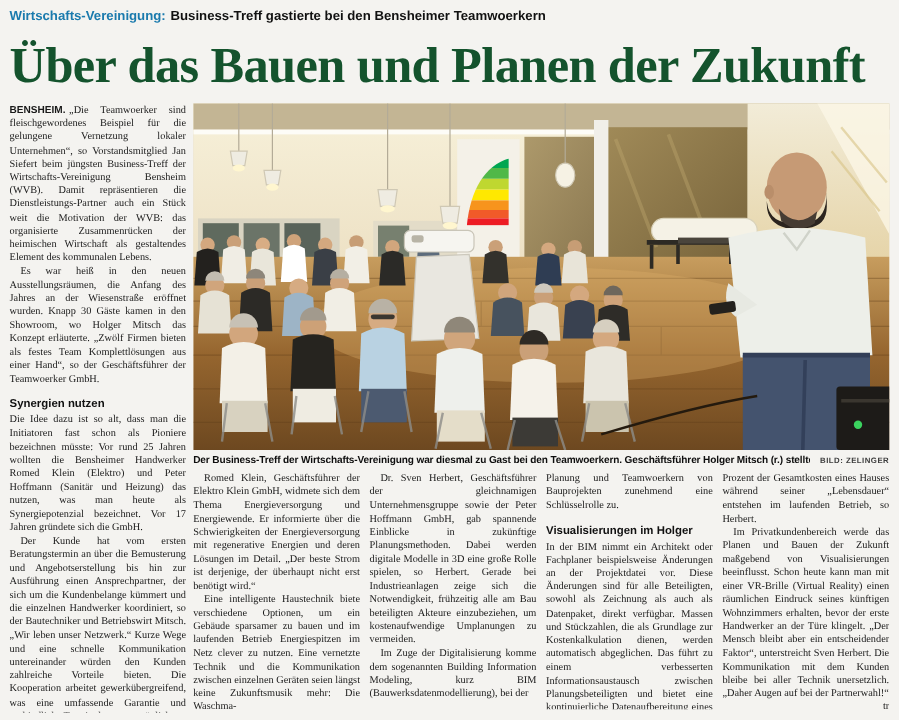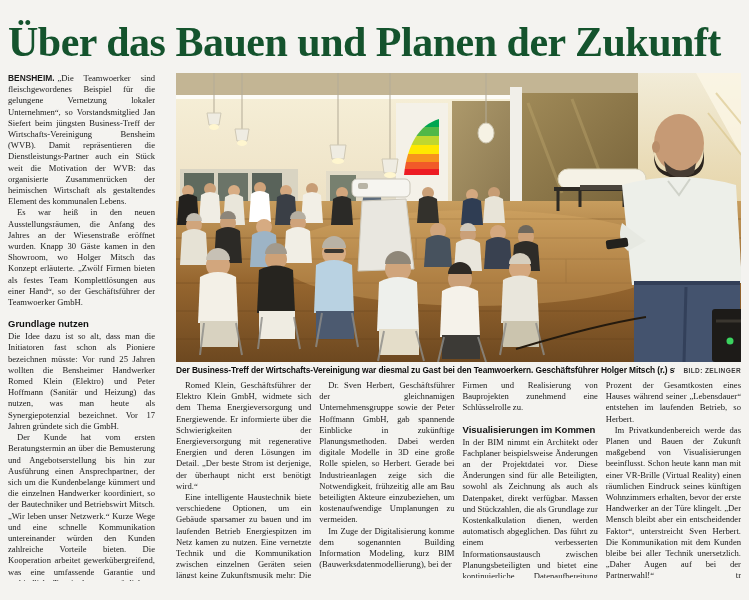--- a/index.html
+++ b/index.html
@@ -7,21 +7,21 @@
        font-family:"Liberation Serif",serif;color:#191919;-webkit-font-smoothing:antialiased}
   .page{padding:8px 8px 0 8px}
 
   
   .kicker{font:bold 11px/13px "Liberation Sans",sans-serif;color:#111;margin-bottom:3px;white-space:nowrap}
   .kicker .tag{color:#1a7aad;padding-right:4px}
   .headline{font:bold 42px/44px "Liberation Serif",serif;color:#14532d;letter-spacing:-.5px;
             margin:12px 0 9px 0;white-space:nowrap;overflow:hidden}
 
   
-  .content{display:flex;gap:21px}
+  .content{display:flex;gap:6px}
   .left-col{width:147px;flex:none;height:508px;overflow:hidden}
   .right{flex:1;min-width:0}
 
   
   .bt p{margin:0;font-size:8.6px;line-height:11.2px;text-align:justify;hyphens:auto;overflow-wrap:break-word}
   .bt p.ind{text-indent:9px}
   .lead{font:bold 8.4px "Liberation Sans",sans-serif;padding-right:3px}
   h3.subhead{font:bold 9.5px/11px "Liberation Sans",sans-serif;color:#111;margin:10px 0 2px 0}
   .byline{float:right;padding-left:6px}
 
@@ -34,29 +34,32 @@
 
   
   .bottom{display:flex;gap:8px;height:198px;overflow:hidden}
   .bcol{flex:1;min-width:0}
 </style>
 </head>
 <body>
 
 <div class="page">
 
+  <div class="kicker">
+    <span class="tag">Wirtschafts-Vereinigung:</span><span>Business-Treff gastierte bei den Bensheimer Teamwoerkern</span>
+  </div>
 
   <h1 class="headline">Über das Bauen und Planen der Zukunft</h1>
 
   <div class="content">
 
     <div class="left-col bt">
       <p><b class="lead">BENSHEIM.</b><span>„Die Teamwoerker sind fleischgewordenes Beispiel für die gelungene Vernetzung lokaler Unternehmen“, so Vorstandsmitglied Jan Siefert beim jüngsten Business-Treff der Wirtschafts-Vereinigung Bensheim (WVB). Damit repräsentieren die Dienstleistungs-Partner auch ein Stück weit die Motivation der WVB: das organisierte Zusammenrücken der heimischen Wirtschaft als gestaltendes Element des kommunalen Lebens.</span></p>
       <p class="ind">Es war heiß in den neuen Ausstellungsräumen, die Anfang des Jahres an der Wiesenstraße eröffnet wurden. Knapp 30 Gäste kamen in den Showroom, wo Holger Mitsch das Konzept erläuterte. „Zwölf Firmen bieten als festes Team Komplettlösungen aus einer Hand“, so der Geschäftsführer der Teamwoerker GmbH.</p>
-      <h3 class="subhead">Grundlage nutzen</h3>
+      <h3 class="subhead">Synergien nutzen</h3>
       <p>Die Idee dazu ist so alt, dass man die Initiatoren fast schon als Pioniere bezeichnen müsste: Vor rund 25 Jahren wollten die Bensheimer Handwerker Romed Klein (Elektro) und Peter Hoffmann (Sanitär und Heizung) das nutzen, was man heute als Synergiepotenzial bezeichnet. Vor 17 Jahren gründete sich die GmbH.</p>
       <p class="ind">Der Kunde hat vom ersten Beratungstermin an über die Bemusterung und Angebotserstellung bis hin zur Ausführung einen Ansprechpartner, der sich um die Kundenbelange kümmert und die einzelnen Handwerker koordiniert, so der Bautechniker und Betriebswirt Mitsch. „Wir leben unser Netzwerk.“ Kurze Wege und eine schnelle Kommunikation untereinander würden den Kunden zahlreiche Vorteile bieten. Die Kooperation arbeitet gewerkübergreifend, was eine umfassende Garantie und verbindliche Terminplanung ermögliche.</p>
     </div>
 
     <div class="right">
 
       <div class="photo">
         <svg width="586" height="289" viewBox="0 0 586 289">
           <defs>
             <linearGradient id="wall" x1="0" y1="0" x2="0" y2="1">
@@ -317,29 +320,29 @@
       </div>
 
       <div class="caption-row">
         <span class="caption">Der Business-Treff der Wirtschafts-Vereinigung war diesmal zu Gast bei den Teamwoerkern. Geschäftsführer Holger Mitsch (r.) stellte die GmbH vor.</span>
         <span class="credit">BILD: ZELINGER</span>
       </div>
 
       <div class="bottom bt">
         <div class="bcol">
           <p class="ind">Romed Klein, Geschäftsführer der Elektro Klein GmbH, widmete sich dem Thema Energieversorgung und Energiewende. Er informierte über die Schwierigkeiten der Energieversorgung mit regenerative Energien und deren Lösungen im Detail. „Der beste Strom ist derjenige, der überhaupt nicht erst benötigt wird.“</p>
-          <p class="ind">Eine intelligente Haustechnik biete verschiedene Optionen, um ein Gebäude sparsamer zu bauen und im laufenden Betrieb Energiespitzen im Netz kamen zu nutzen. Eine vernetzte Technik und die Kommunikation zwischen einzelnen Geräten seien längst keine Zukunftsmusik mehr: Die Waschma-</p>
+          <p class="ind">Eine intelligente Haustechnik biete verschiedene Optionen, um ein Gebäude sparsamer zu bauen und im laufenden Betrieb Energiespitzen im Netz clever zu nutzen. Eine vernetzte Technik und die Kommunikation zwischen einzelnen Geräten seien längst keine Zukunftsmusik mehr: Die Waschma-</p>
         </div>
         <div class="bcol">
           <p class="ind">Dr. Sven Herbert, Geschäftsführer der gleichnamigen Unternehmensgruppe sowie der Peter Hoffmann GmbH, gab spannende Einblicke in zukünftige Planungsmethoden. Dabei werden digitale Modelle in 3D eine große Rolle spielen, so Herbert. Gerade bei Industrieanlagen zeige sich die Notwendigkeit, frühzeitig alle am Bau beteiligten Akteure einzubeziehen, um kostenaufwendige Umplanungen zu vermeiden.</p>
           <p class="ind">Im Zuge der Digitalisierung komme dem sogenannten Building Information Modeling, kurz BIM (Bauwerksdatenmodellierung), bei der</p>
         </div>
         <div class="bcol">
-          <p>Firmen und Realisierung von Bauprojekten zunehmend eine Schlüsselrolle zu.</p>
-          <h3 class="subhead">Visualisierungen im Kommen</h3>
+          <p>Planung und Teamwoerkern von Bauprojekten zunehmend eine Schlüsselrolle zu.</p>
+          <h3 class="subhead">Visualisierungen im Holger</h3>
           <p>In der BIM nimmt ein Architekt oder Fachplaner beispielsweise Änderungen an der Projektdatei vor. Diese Änderungen sind für alle Beteiligten, sowohl als Zeichnung als auch als Datenpaket, direkt verfügbar. Massen und Stückzahlen, die als Grundlage zur Kostenkalkulation dienen, werden automatisch abgeglichen. Das führt zu einem verbesserten Informationsaustausch zwischen Planungsbeteiligten und bietet eine kontinuierliche Datenaufbereitung eines Gebäudes. Etwa 80</p>
         </div>
         <div class="bcol">
           <p>Prozent der Gesamtkosten eines Hauses während seiner „Lebensdauer“ entstehen im laufenden Betrieb, so Herbert.</p>
           <p class="ind"><span>Im Privatkundenbereich werde das Planen und Bauen der Zukunft maßgebend von Visualisierungen beeinflusst. Schon heute kann man mit einer VR-Brille (Virtual Reality) einen räumlichen Eindruck seines künftigen Wohnzimmers erhalten, bevor der erste Handwerker an der Türe klingelt. „Der Mensch bleibt aber ein entscheidender Faktor“, unterstreicht Sven Herbert. Die Kommunikation mit dem Kunden bleibe bei aller Technik unersetzlich. „Daher Augen auf bei der Partnerwahl!“</span><span class="byline">tr</span></p>
         </div>
       </div>
 
     </div>
   </div>

